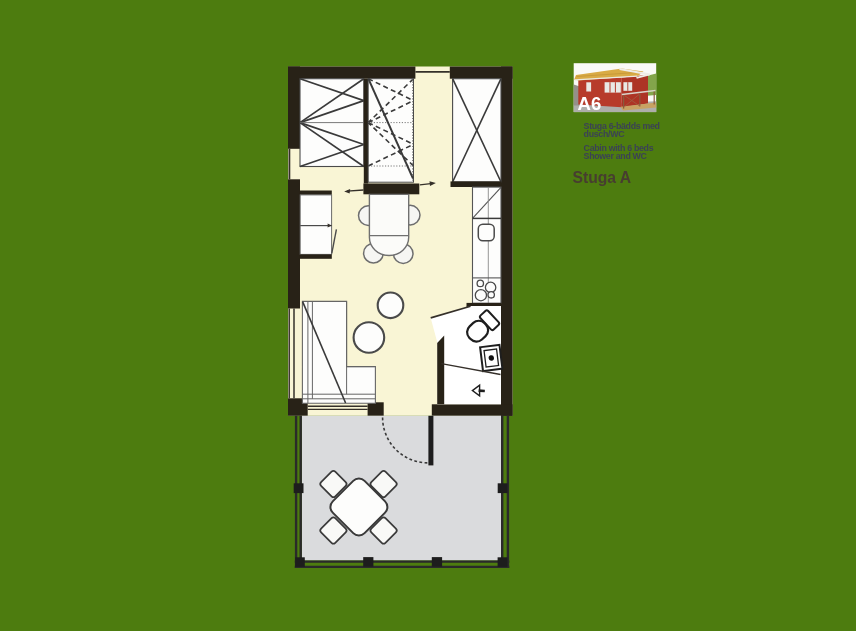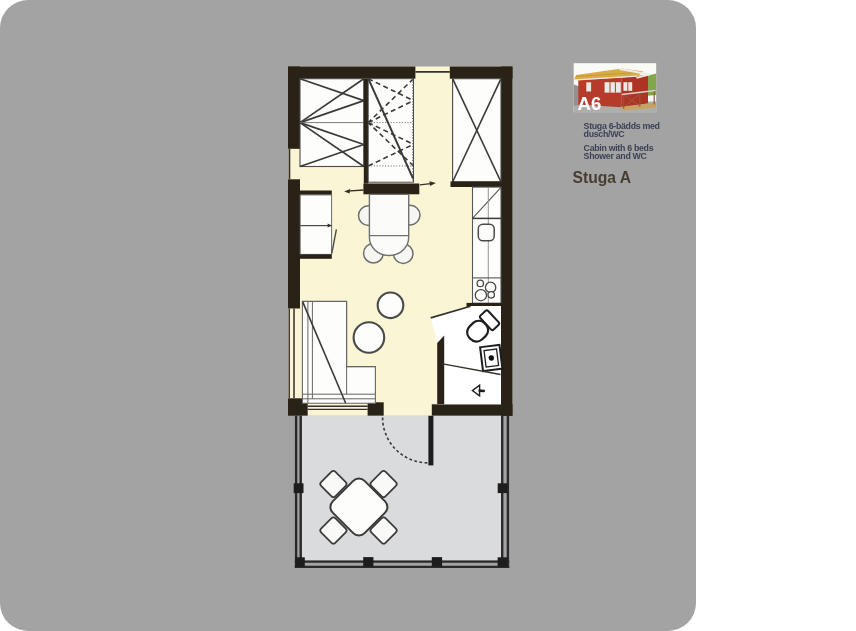--- a/index.html
+++ b/index.html
@@ -1,17 +1,17 @@
 <!DOCTYPE html>
 <html><head>
 <meta charset="utf-8">
 <style>
   html,body{margin:0;padding:0;background:#ffffff;}
-  #page{position:relative;width:696px;height:631px;background:#a3a3a3;overflow:hidden;
-        font-family:"Liberation Sans", sans-serif;border-radius:28px;}
+  #page{position:relative;width:856px;height:631px;background:#4d7c0f;overflow:hidden;
+        font-family:"Liberation Sans", sans-serif;}
 </style>
 </head>
 <body>
 <div id="page">
 <svg width="856" height="631" viewBox="0 0 856 631">
 
 <rect x="288" y="66.5" width="224.5" height="349.3" fill="#f9f5d5"></rect>
 
 <rect x="288" y="66.5" width="127.4" height="12.2" fill="#282217"></rect>
 

